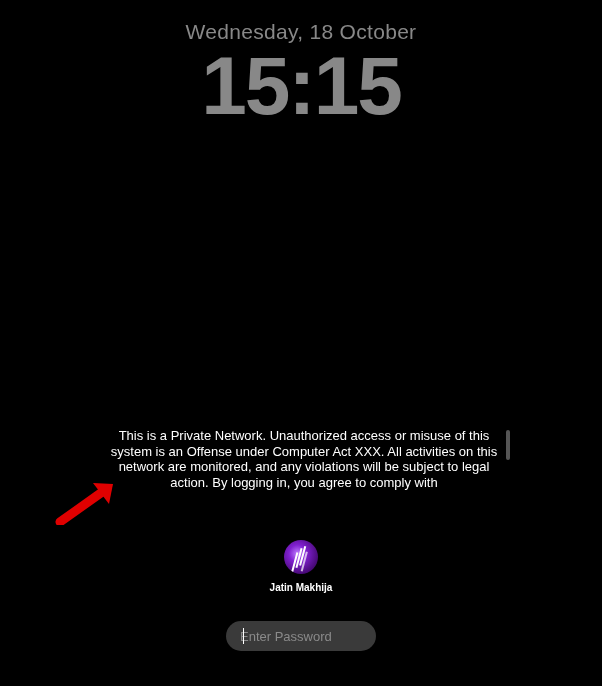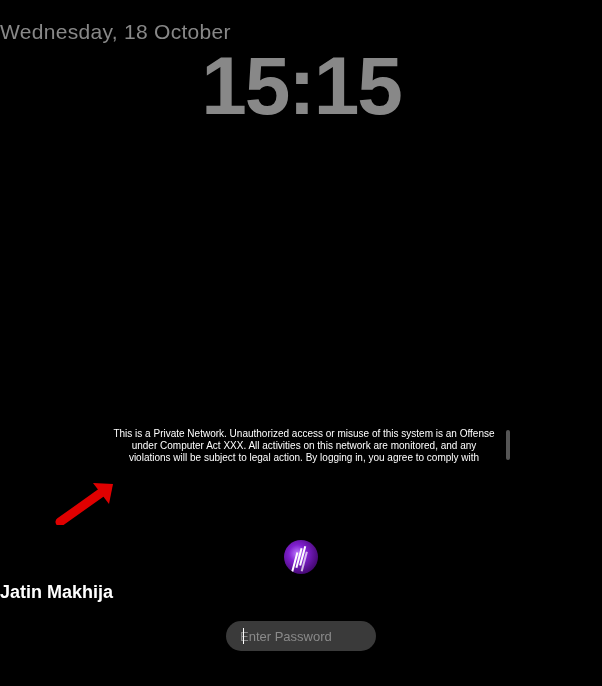--- a/index.html
+++ b/index.html
@@ -9,21 +9,21 @@
     }
     body {
       width: 602px;
       height: 686px;
       background: #000000;
       font-family: -apple-system, BlinkMacSystemFont, "Segoe UI", Helvetica, Arial, sans-serif;
       position: relative;
       overflow: hidden;
     }
     .date {
-      text-align: left;
+      text-align: center;
       color: #888888;
       font-size: 21px;
       font-weight: 500;
       margin-top: 20px;
       letter-spacing: 0.3px;
     }
     .time {
       text-align: center;
       color: #888888;
       font-size: 82px;
@@ -34,21 +34,21 @@
     .policy-container {
       position: absolute;
       top: 428px;
       left: 110px;
       width: 400px;
       display: flex;
       align-items: flex-start;
     }
     .policy-text {
       color: #ffffff;
-      font-size: 10px;
+      font-size: 13px;
       font-weight: 500;
       text-align: center;
       line-height: 1.2;
       flex: 1;
     }
     .scrollbar {
       width: 4px;
       height: 30px;
       background: #555555;
       border-radius: 2px;
@@ -83,23 +83,23 @@
       height: 20px;
       background: #ffffff;
       transform: rotate(15deg);
       box-shadow: 3px -3px 0 #ffffff, -3px 5px 0 #ffffff, 6px 2px 0 rgba(255,255,255,0.7);
     }
     .username {
       position: absolute;
       top: 582px;
       left: 0;
       width: 100%;
-      text-align: left;
+      text-align: center;
       color: #ffffff;
-      font-size: 18px;
+      font-size: 10px;
       font-weight: 600;
     }
     .password-field {
       position: absolute;
       top: 621px;
       left: 50%;
       transform: translateX(-50%);
       width: 150px;
       height: 30px;
       border-radius: 15px;

